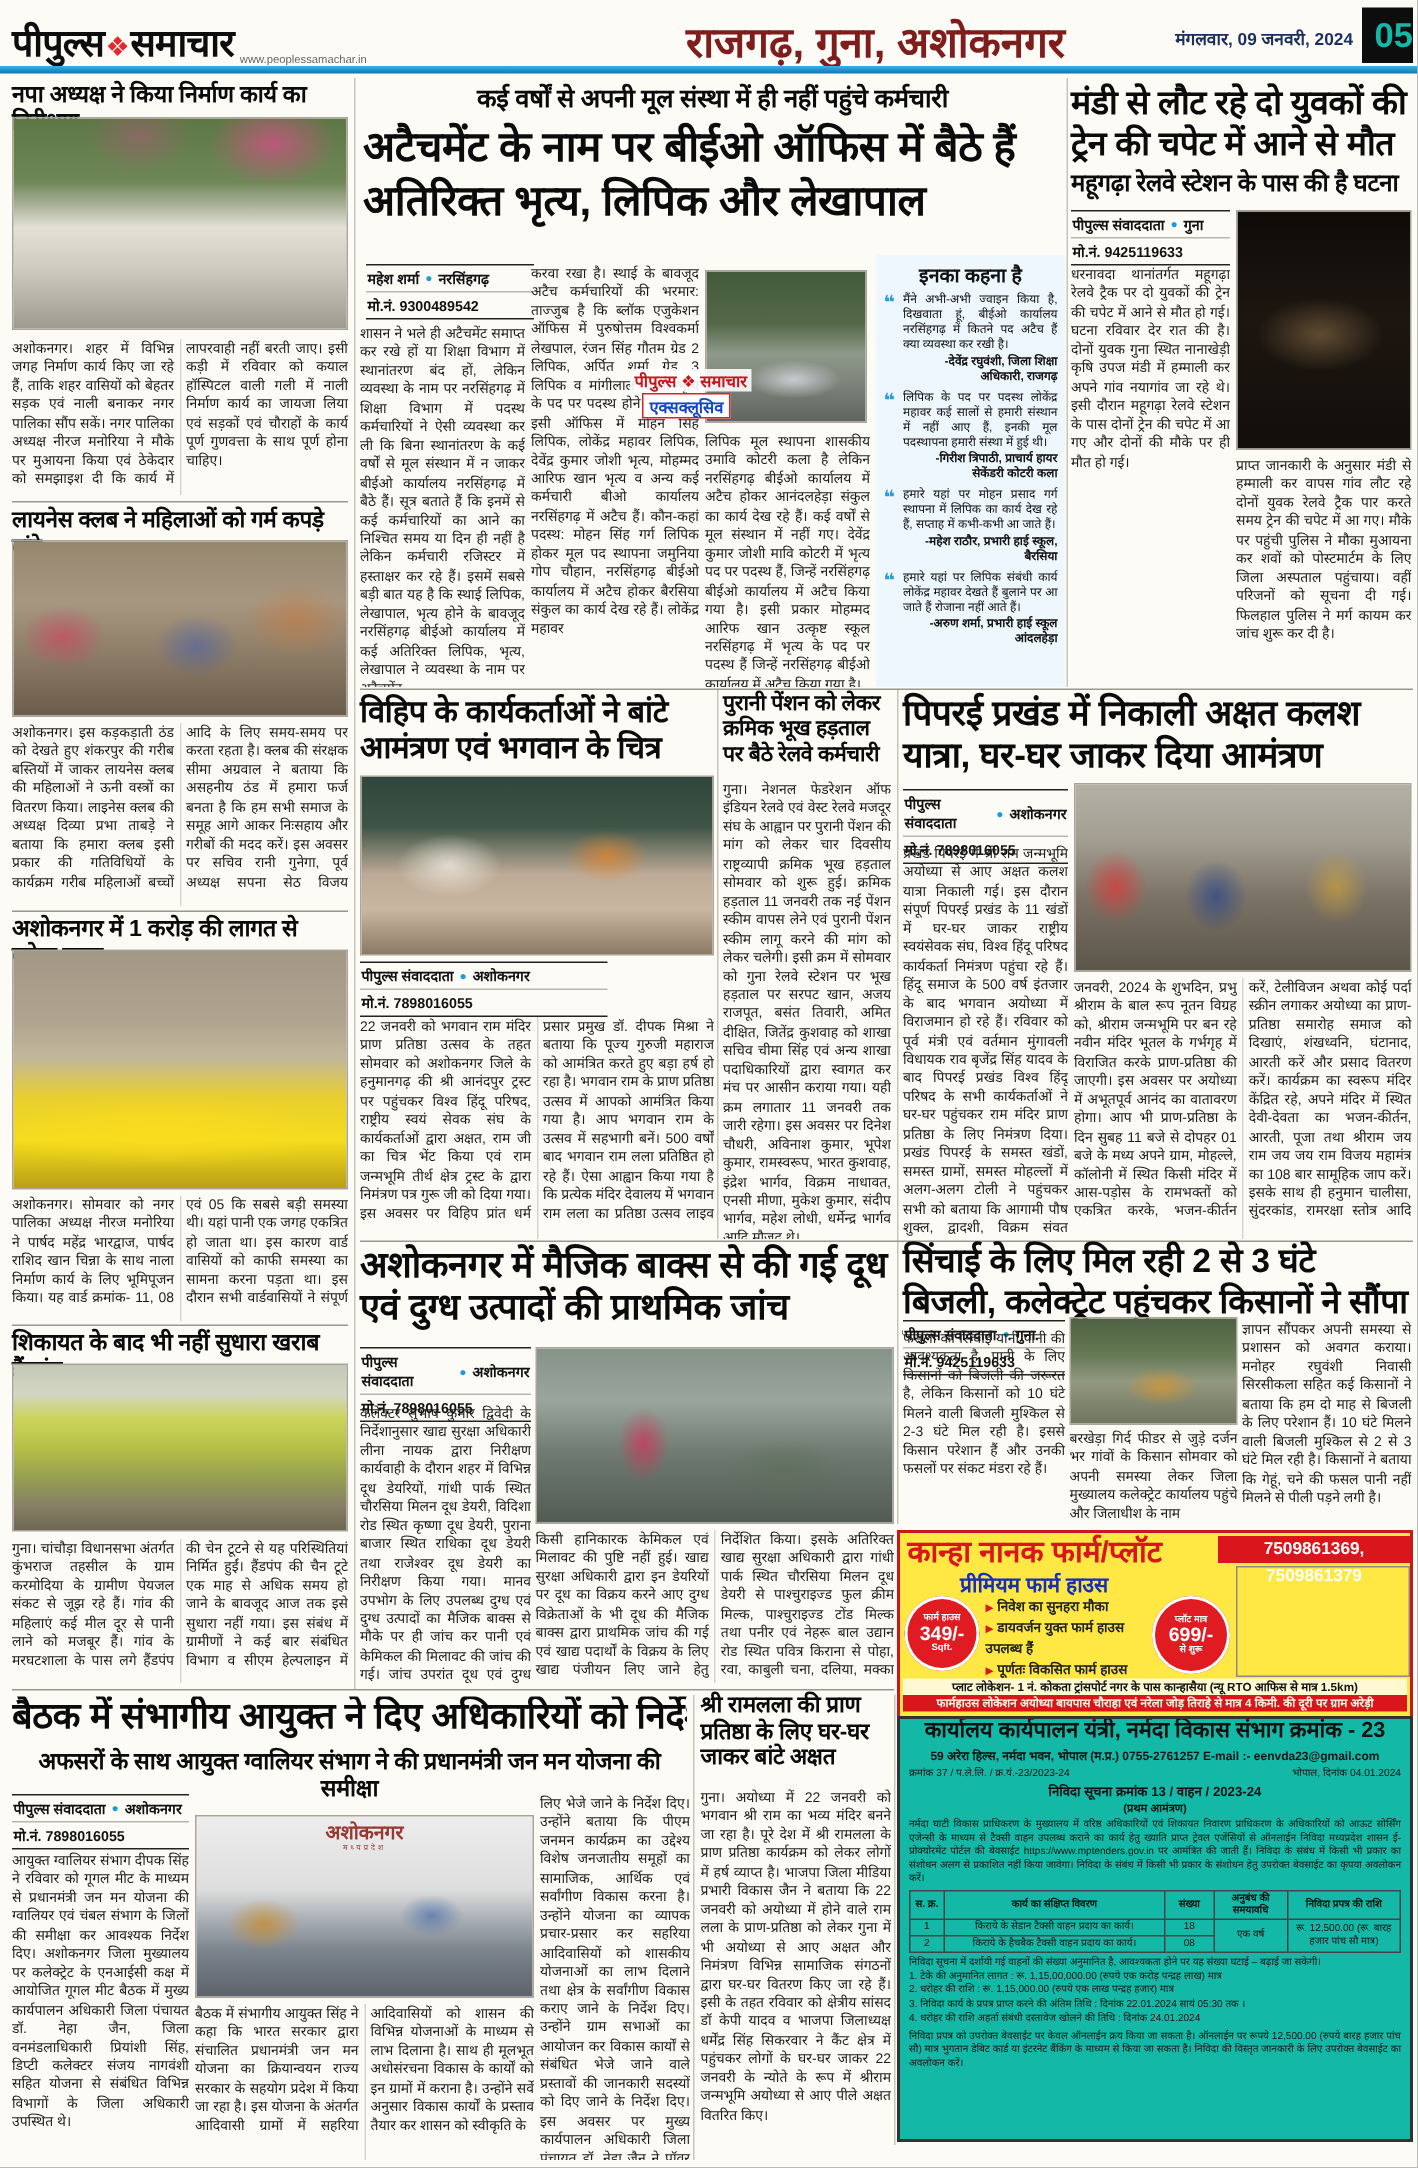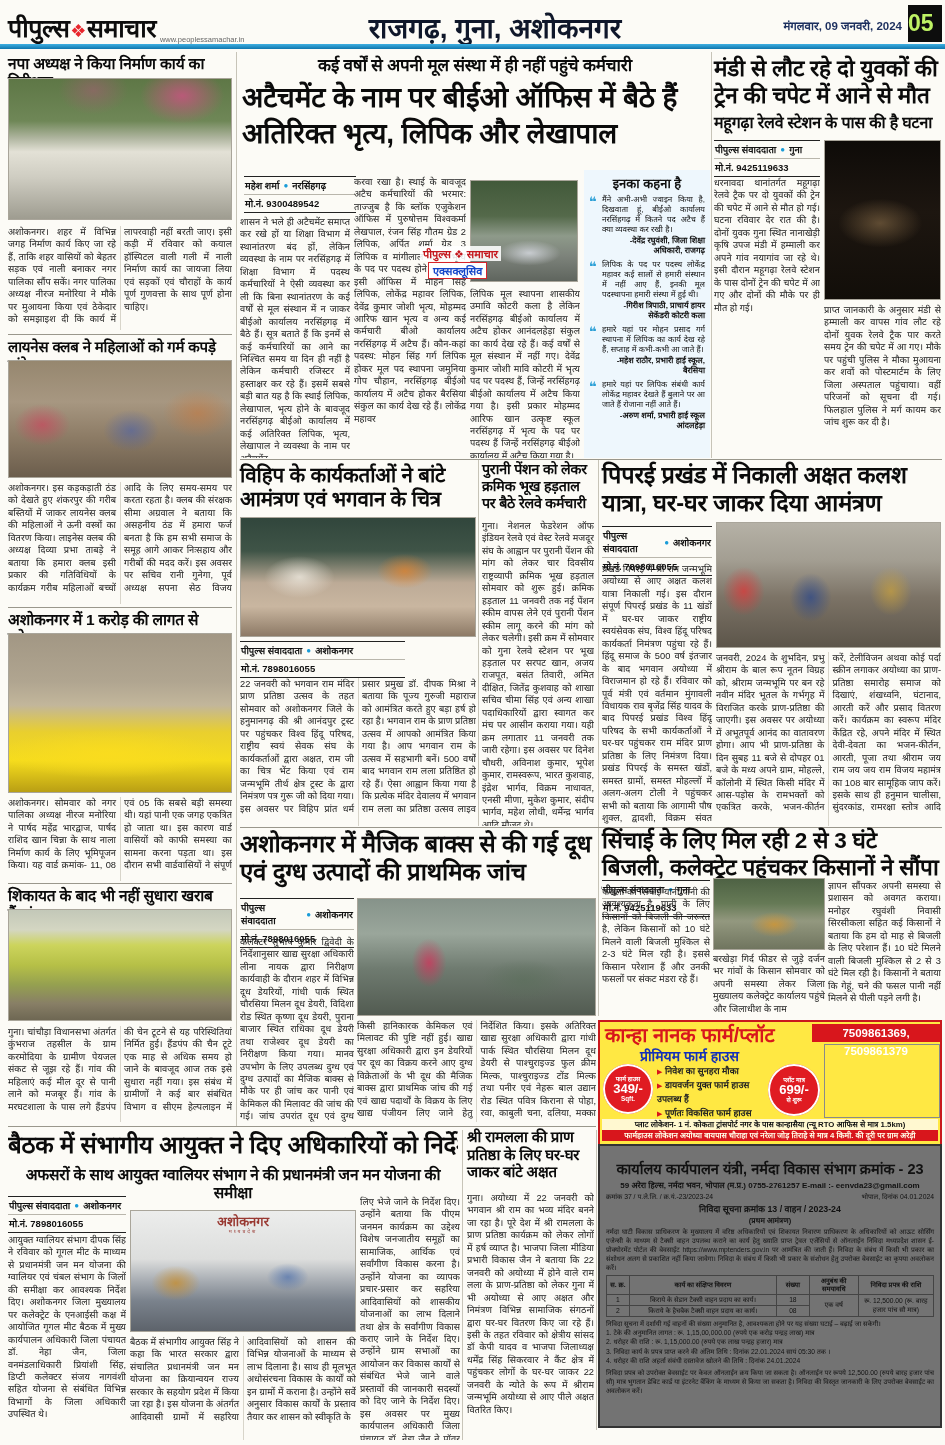--- a/index.html
+++ b/index.html
@@ -13,23 +13,23 @@
   .byline{border-top:1.3px solid #222;background:#fcfbf6;}
   .by-row{display:flex;align-items:center;gap:4px;font-weight:700;font-size:9.5px;padding:2px 1px;border-bottom:1px solid #b9b6ac;}
   .by-dot{color:#1a9cd8;font-size:8px;}
   .by-ph{font-weight:700;font-size:9.5px;padding:2px 1px;border-bottom:1.3px solid #222;}
   .vline{background:#c7c4b8;width:1px;}
   .hline{background:#9a978c;height:1px;}
   
   .masthead-logo{font-size:25px;font-weight:700;color:#0d0d0d;letter-spacing:-.5px;}
   .mast-diamond{color:#e8262d;font-size:18px;padding:0 1px;}
   .mast-web{font-size:7.5px;color:#666;margin-left:4px;}
-  .region{font-size:28px;font-weight:700;color:#0f172a;text-align:center;}
+  .region{font-size:28px;font-weight:700;color:#7f1d1d;text-align:right;}
   .issue-date{font-size:11.5px;font-weight:700;color:#1c2f5e;text-align:right;}
-  .pagenum{background:#0d0d0d;color:#bef264;font-size:23px;font-weight:700;text-align:left;line-height:37px;}
+  .pagenum{background:#0d0d0d;color:#14b8a6;font-size:23px;font-weight:700;text-align:right;line-height:37px;}
   .hdr-rule{background:linear-gradient(180deg,#3fb0e2,#0f76ad);}
   
   .qbox{background:#eef7fd;padding:4px 5px;overflow:hidden;}
   .qbox-title{font-size:13px;font-weight:700;margin-bottom:3px;text-align:center;}
   .q-item{position:relative;padding-left:13px;margin-bottom:4px;font-size:8px;line-height:1.25;text-align:justify;}
   .q-item .qi{position:absolute;left:0;top:-1px;color:#2a9fd6;font-size:13px;font-weight:700;}
   .q-auth{text-align:right;font-weight:700;margin-top:1px;}
   
   .excl1{font-size:11px;font-weight:700;color:#c4161c;background:rgba(255,255,255,.88);padding:0 3px;white-space:nowrap;}
   .excl2{font-size:11px;font-weight:700;color:#1446c9;background:#fff;border:1.5px solid #d8232a;padding:0 4px;white-space:nowrap;}
@@ -55,21 +55,21 @@
   .ad-sub{font-size:14px;font-weight:700;color:#1430b8;}
   .badge{border-radius:50%;background:#e01b22;color:#fff;display:flex;flex-direction:column;align-items:center;justify-content:center;text-align:center;line-height:1.05;box-shadow:0 0 0 2px #fff inset;}
   .badge .b-top,.badge .b-unit{font-size:6.3px;font-weight:700;}
   .badge .b-price{font-size:13px;font-weight:700;}
   .ad-bullet{font-size:9px;font-weight:700;color:#222;line-height:1.55;}
   .ad-bullet .tri{color:#d8161c;font-size:7px;}
   .ad-house{border:1px solid #8a8a8a;}
   .ad-loc1{background:#fff8d0;color:#111;font-size:7.8px;font-weight:700;line-height:11px;white-space:nowrap;overflow:hidden;text-align:center;}
   .ad-loc2{background:#d8161c;color:#fffbe6;font-size:7.8px;font-weight:700;line-height:11px;white-space:nowrap;overflow:hidden;text-align:center;}
   
-  .tender{border:2px solid #333;background:#737373;padding:15px 6px;overflow:hidden;}
+  .tender{border:2px solid #333;background:#14b8a6;padding:0 6px;overflow:hidden;}
   .t-office{font-size:14.5px;font-weight:700;text-align:center;line-height:1.15;}
   .t-addr{font-size:8px;font-weight:700;text-align:center;margin-top:1px;}
   .t-refs{display:flex;justify-content:space-between;font-size:6.8px;margin-top:2px;}
   .t-no{font-size:8.8px;font-weight:700;text-align:center;margin-top:2px;}
   .t-sub{font-size:7.5px;font-weight:700;text-align:center;}
   .t-p{font-size:6.7px;line-height:1.35;text-align:justify;margin-top:2px;}
   .t-table{width:100%;border-collapse:collapse;margin-top:3px;font-size:6.7px;}
   .t-table th,.t-table td{border:1px solid #444;padding:1px 2px;text-align:center;line-height:1.2;}
   .t-item{font-size:6.7px;line-height:1.4;}
   .t-bottom{display:flex;justify-content:space-between;align-items:flex-end;margin-top:2px;}

